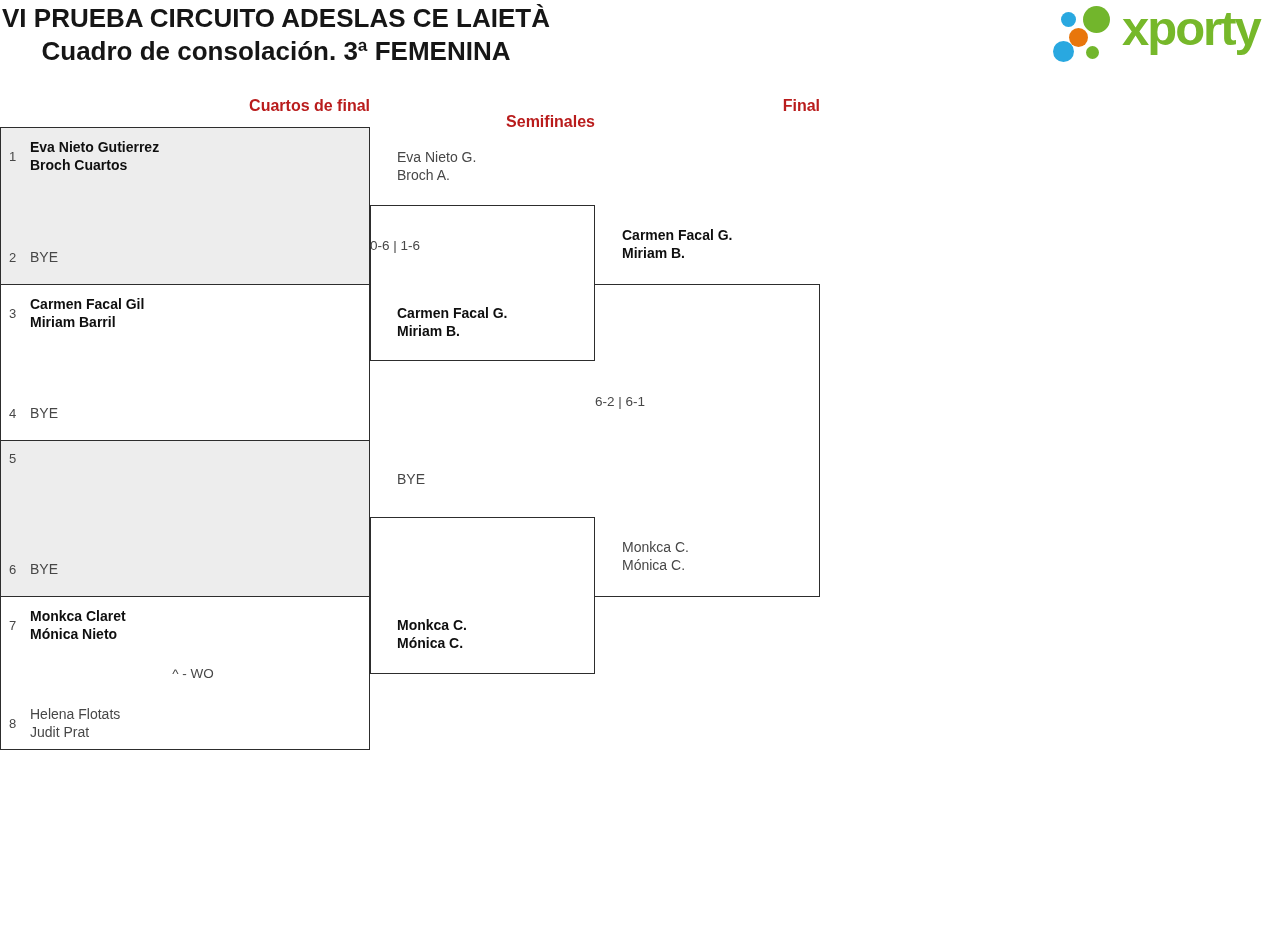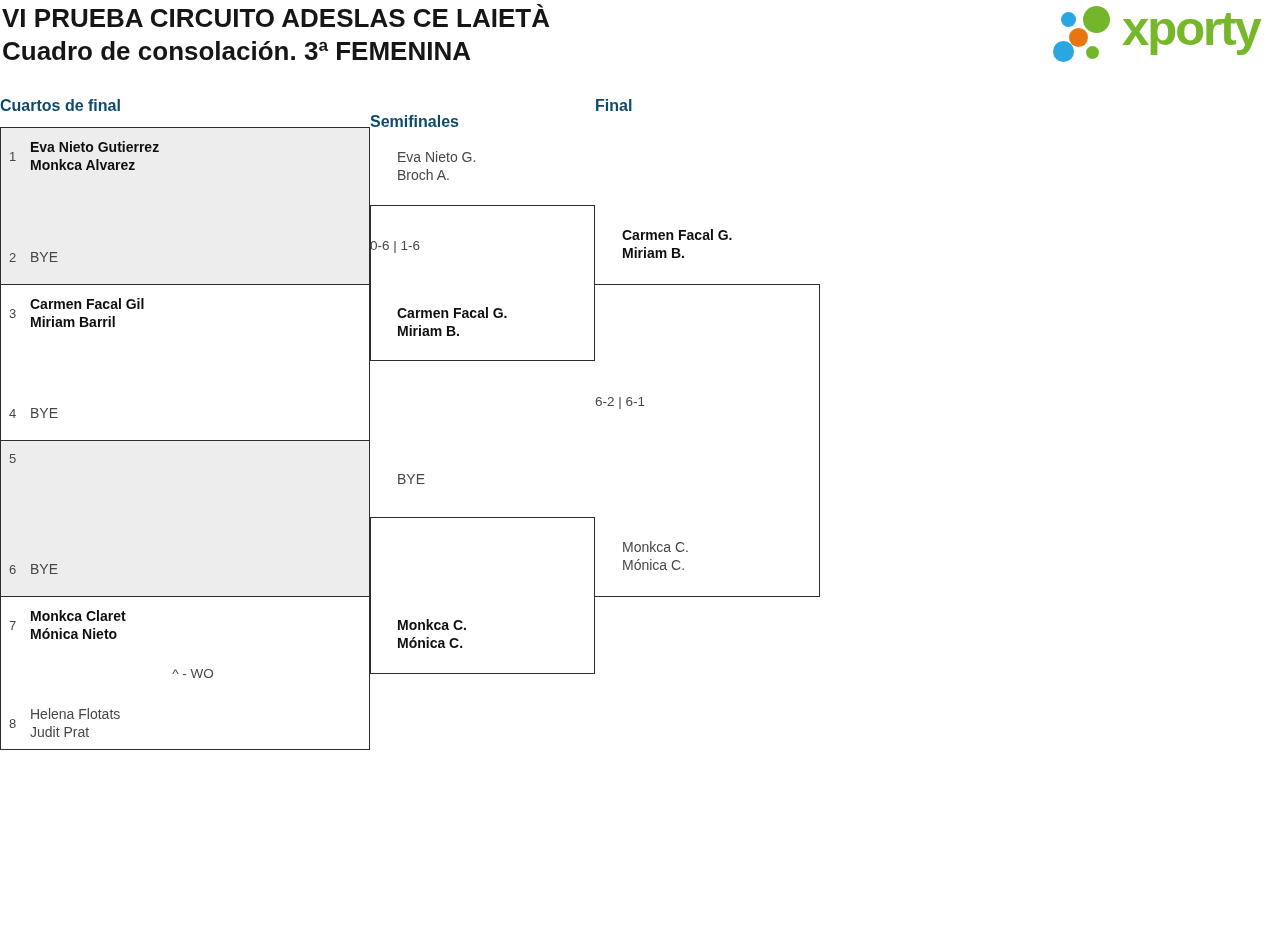--- a/index.html
+++ b/index.html
@@ -2,34 +2,34 @@
 <html><head>
 <meta charset="utf-8">
 <style>
   html,body{margin:0;padding:0;background:#fff;}
   .canvas{
     position:relative;width:1280px;height:949px;background:#fff;overflow:hidden;
     font-family:"Liberation Sans","DejaVu Sans",sans-serif;color:#474747;
   }
   
   .page-title{position:absolute;left:2px;top:2px;font-size:26px;line-height:33px;
-    font-weight:bold;color:#161616;letter-spacing:0;}
+    font-weight:bold;color:#161616;letter-spacing:0;text-align:center;}
   .logo{position:absolute;left:1048px;top:4px;width:228px;height:66px;}
   .logo .dots{position:absolute;left:0;top:0;width:64px;height:66px;}
   .logo .dot{position:absolute;border-radius:50%;}
   .d-blue-sm {left:13px;top:8px;width:15px;height:15px;background:#29a8e0;}
   .d-green-lg{left:35px;top:2px;width:27px;height:27px;background:#72b62c;}
   .d-orange  {left:21px;top:24px;width:19px;height:19px;background:#e8760c;}
   .d-blue-lg {left:5px;top:37px;width:21px;height:21px;background:#29a8e0;}
   .d-green-sm{left:38px;top:42px;width:13px;height:13px;background:#72b62c;}
   .wordmark{position:absolute;left:66px;top:-4px;font-size:49px;font-weight:bold;
     letter-spacing:-2px;color:#76b82a;margin-left:8px;}
   
   .round-header{position:absolute;top:97px;font-size:16px;font-weight:bold;
-    color:#0c4a6e;text-align:left;}
+    color:#b91c1c;text-align:right;}
   .rh1{left:0;width:370px;}
   .rh2{left:370px;width:225px;margin-top:16px;}
   .rh3{left:595px;width:225px;}
   
   .box{position:absolute;box-sizing:border-box;border:1px solid #2d2d2d;background:#fff;}
   .box.gray{background:#ededed;}
   .qf{left:0;width:370px;}
   .qf1{top:127px;height:158px;}
   .qf2{top:284px;height:157px;}
   .qf3{top:440px;height:157px;}
@@ -77,21 +77,21 @@
 
   <div class="round-header rh1">Cuartos de final</div>
   <div class="round-header rh2">Semifinales</div>
   <div class="round-header rh3">Final</div>
 
   <div class="box qf qf1 gray">
     <div class="team top">
       <span class="seed">1</span>
       <span class="names bold">
         <span class="line">Eva Nieto Gutierrez</span>
-        <span class="line">Monkca Alvarez</span>
+        <span class="line">Broch Cuartos</span>
       </span>
     </div>
     <div class="team bottom">
       <span class="seed">2</span>
       <span class="names">
         <span class="line">BYE</span>
       </span>
     </div>
   </div>
 

